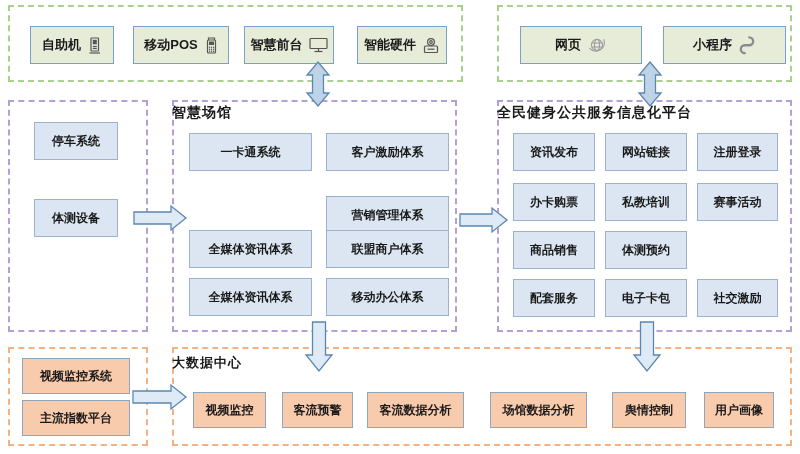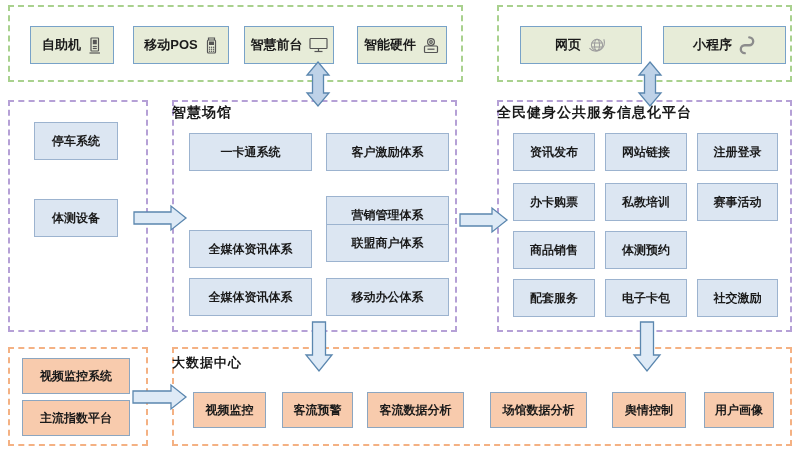--- a/index.html
+++ b/index.html
@@ -130,21 +130,21 @@
     </div>
   <div class="node n-blue" style="left:326px;top:133px;width:123px">
       <span class="nl">客户激励体系</span>
     </div>
   <div class="node n-blue" style="left:326px;top:196px;width:123px">
       <span class="nl">营销管理体系</span>
     </div>
   <div class="node n-blue" style="left:189px;top:230px;width:123px">
       <span class="nl">全媒体资讯体系</span>
     </div>
-  <div class="node n-blue" style="left:326px;top:224px;width:123px">
+  <div class="node n-blue" style="left:326px;top:230px;width:123px">
       <span class="nl">联盟商户体系</span>
     </div>
   <div class="node n-blue" style="left:189px;top:278px;width:123px">
       <span class="nl">全媒体资讯体系</span>
     </div>
   <div class="node n-blue" style="left:326px;top:278px;width:123px">
       <span class="nl">移动办公体系</span>
     </div>
 
   <div class="node n-blue" style="left:513px;top:133px;width:82px">

